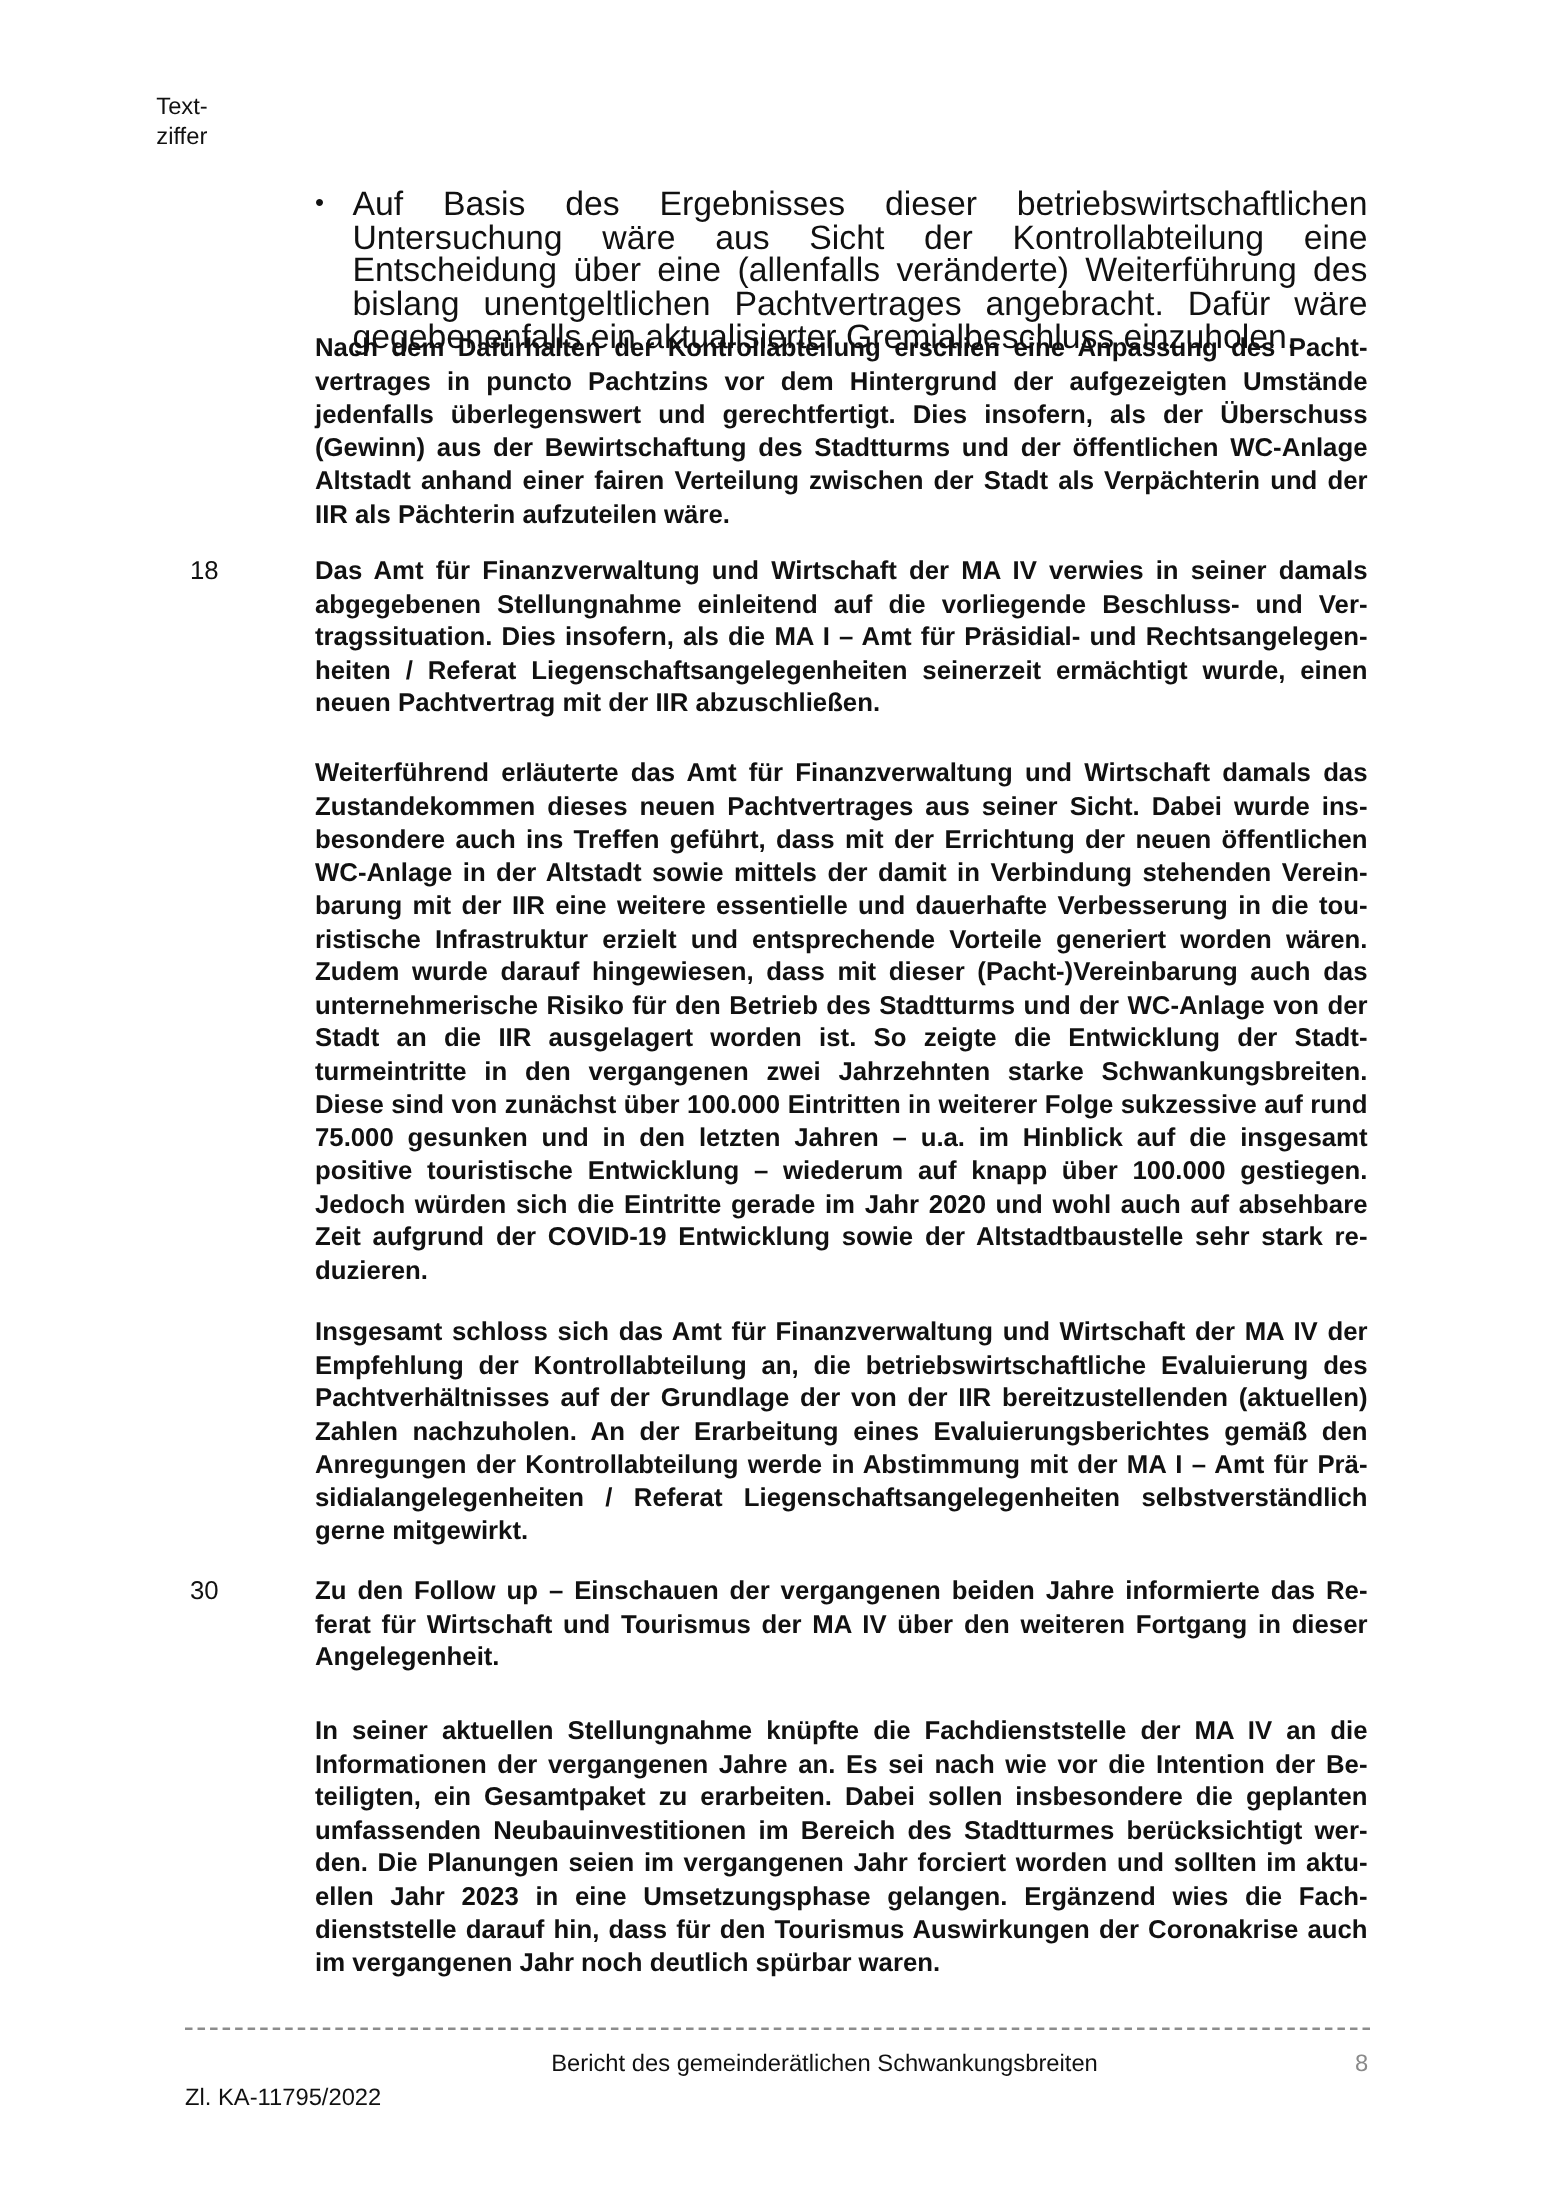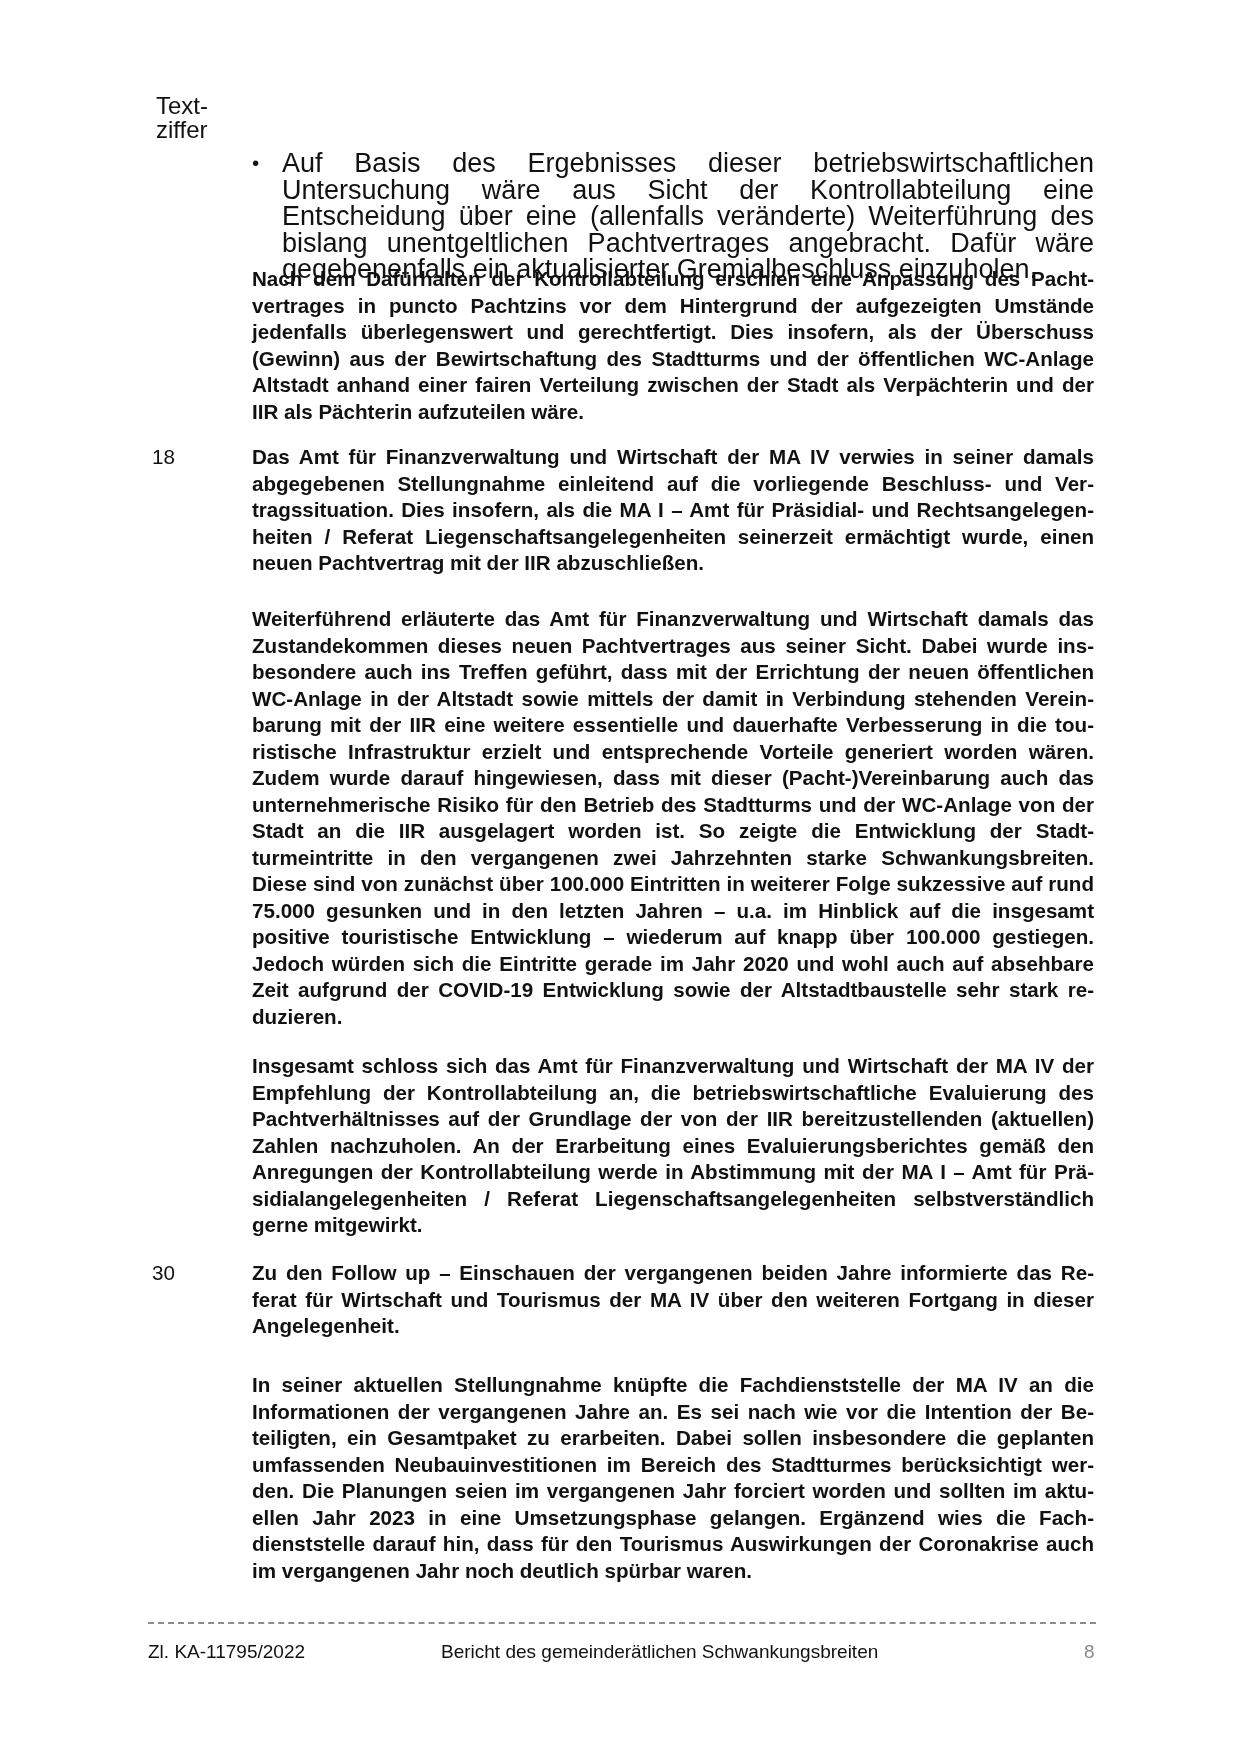--- a/index.html
+++ b/index.html
@@ -1,33 +1,33 @@
 <!DOCTYPE html>
 <html><head>
 <meta charset="utf-8">
 <style>
   html, body { margin: 0; padding: 0; background: #ffffff; }
   body { width: 1241px; height: 1754px; position: relative; overflow: hidden;
          font-family: "Liberation Sans", sans-serif; color: #111111; }
   .page { position: absolute; left: 0; top: 0; width: 1241px; height: 1754px; }
 
-  .margin-label { position: absolute; left: 156px; top: 74px; font-size: 24px; line-height: 24px; margin-top: 20px; }
+  .margin-label { position: absolute; left: 125px; top: 74px; font-size: 19px; line-height: 24px; }
 
   .para { position: absolute; left: 252px; width: 842px; font-size: 20.6px; line-height: 26.5px;
           text-align: justify; hyphens: manual; font-weight: bold; }
   .num { position: absolute; left: 152px; font-size: 20.6px; line-height: 26.5px; }
 
   .bullet-wrap { position: absolute; left: 252px; top: 150px; width: 842px; }
   .bullet-dot { position: absolute; left: 0; top: 0; font-size: 20.6px; line-height: 26.5px; }
   .bullet-text { position: absolute; left: 30px; width: 812px; font-size: 27px; line-height: 26.5px; text-align: justify; }
 
   .footer-line { position: absolute; left: 148px; top: 1622px; width: 948px; height: 0;
                  border-top: 2px dashed #8c8c8c; }
   .footer { position: absolute; top: 1640px; font-size: 19px; line-height: 24px; }
-  .f-left { left: 148px; }
+  .f-left { left: 148px; margin-top: 27px; }
   .f-center { left: 441px; }
   .f-right { left: 1084px; color: #8a8a8a; }
 </style>
 </head>
 <body>
 
 <div class="page">
 
   <div class="margin-label">
     <div>Text-</div>

